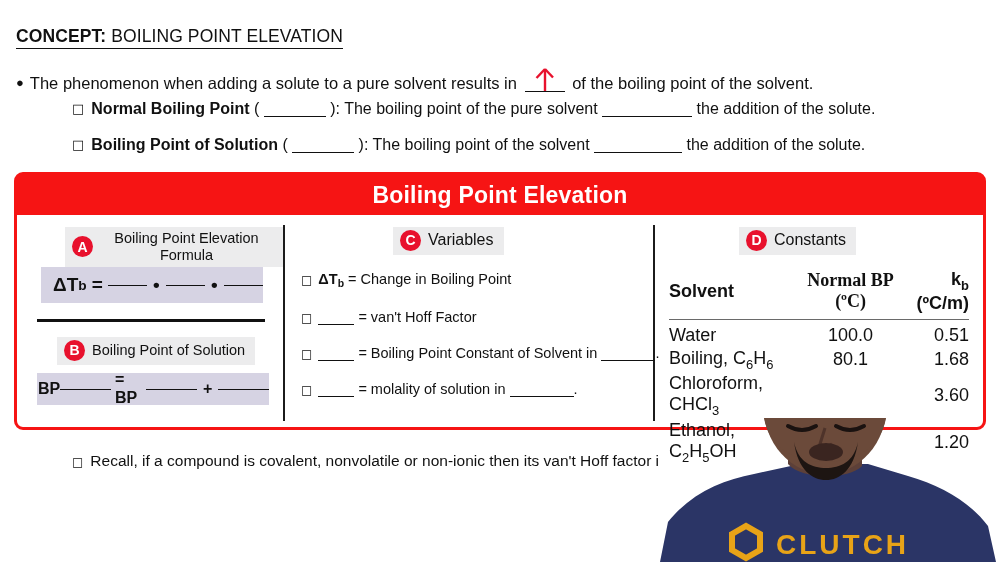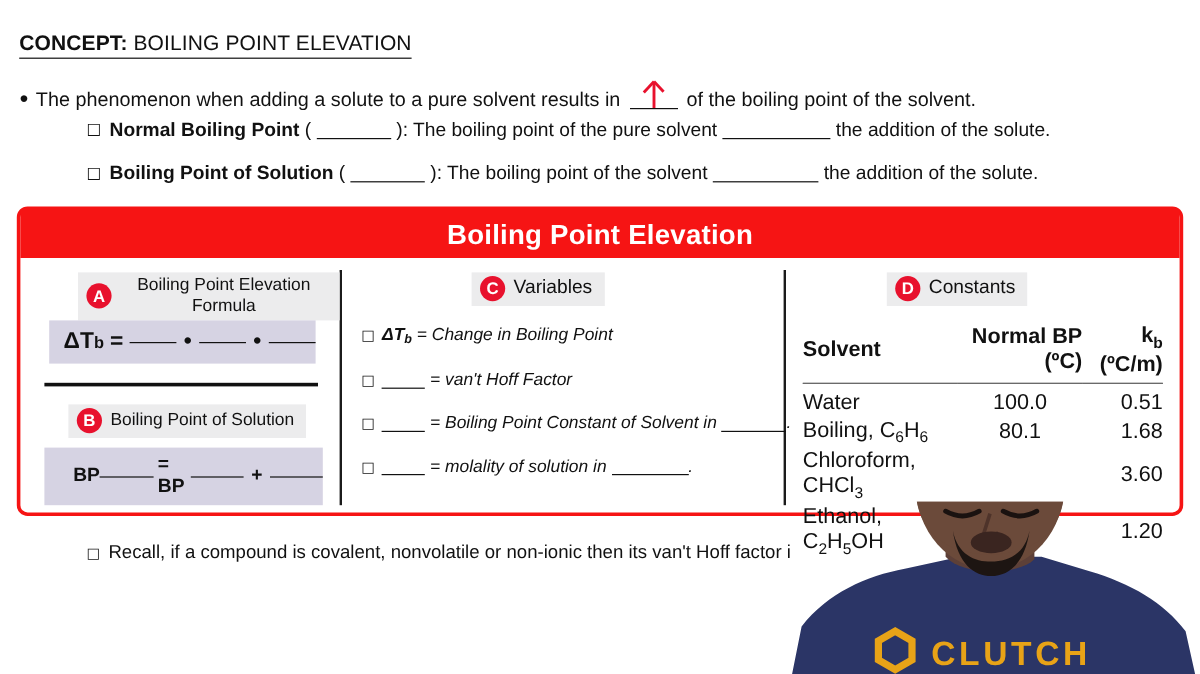--- a/index.html
+++ b/index.html
@@ -46,39 +46,39 @@
 
   
   .panelA{position:absolute;left:0;top:0;width:266px;}
   .pillwrapA{position:absolute;left:48px;top:12px;}
   .pillwrapA .pill{text-align:center;}
   .fbox{position:absolute;background:#d6d3e3;box-sizing:border-box;}
   .fboxA{left:24px;top:52px;width:222px;height:36px;display:flex;align-items:center;padding-left:12px;
          font-size:19px;font-weight:bold;}
   .hr-mid{position:absolute;left:20px;top:104px;width:228px;height:3px;background:#111;}
   .pillwrapB{position:absolute;left:40px;top:122px;}
-  .fboxB{left:20px;top:158px;width:232px;height:48px;display:flex;align-items:center;padding-left:24px;
+  .fboxB{left:20px;top:158px;width:232px;height:32px;display:flex;align-items:center;padding-left:1px;
          font-size:16px;font-weight:bold;}
 
   .sub-b{font-size:.72em;vertical-align:-.25em;font-weight:bold;}
   .bl{display:inline-block;border-bottom:1.5px solid #111;vertical-align:-3px;}
 
   
   .panelC{position:absolute;left:268px;top:0;width:368px;}
   .pillwrapC{position:absolute;left:108px;top:12px;}
-  .clist{position:absolute;left:16px;top:56px;width:350px;font-style:italic;}
+  .clist{position:absolute;left:16px;top:56px;width:350px;}
   .cline{font-size:14.5px;margin-bottom:20px;white-space:nowrap;}
   .cline .sq{font-size:12px;margin-right:6px;font-family:"DejaVu Sans",sans-serif;}
 
   
   .panelD{position:absolute;left:638px;top:0;width:328px;}
   .pillwrapD{position:absolute;left:84px;top:12px;}
   .tbl{position:absolute;left:14px;top:54px;width:300px;border-collapse:collapse;font-size:18px;}
   .tbl th{font-weight:bold;padding:0 0 5px 0;border-bottom:1.6px solid #6a6a6a;text-align:left;}
-  .tbl th.c{text-align:right;}
+  .tbl th.c{text-align:center;font-family:Liberation Serif, serif;}
   .tbl th.r{text-align:right;}
   .tbl td{padding:1px 0;}
   .tbl td.c{text-align:center;margin-top:16px;}
   .tbl td.r{text-align:right;}
   .tbl .first td{padding-top:5px;}
   sub{font-size:.72em;}
 
   
   .recall{position:absolute;left:72px;top:452px;font-size:15.5px;white-space:nowrap;}
   .recall .sq{font-size:12px;margin-right:7px;font-family:"DejaVu Sans",sans-serif;}

